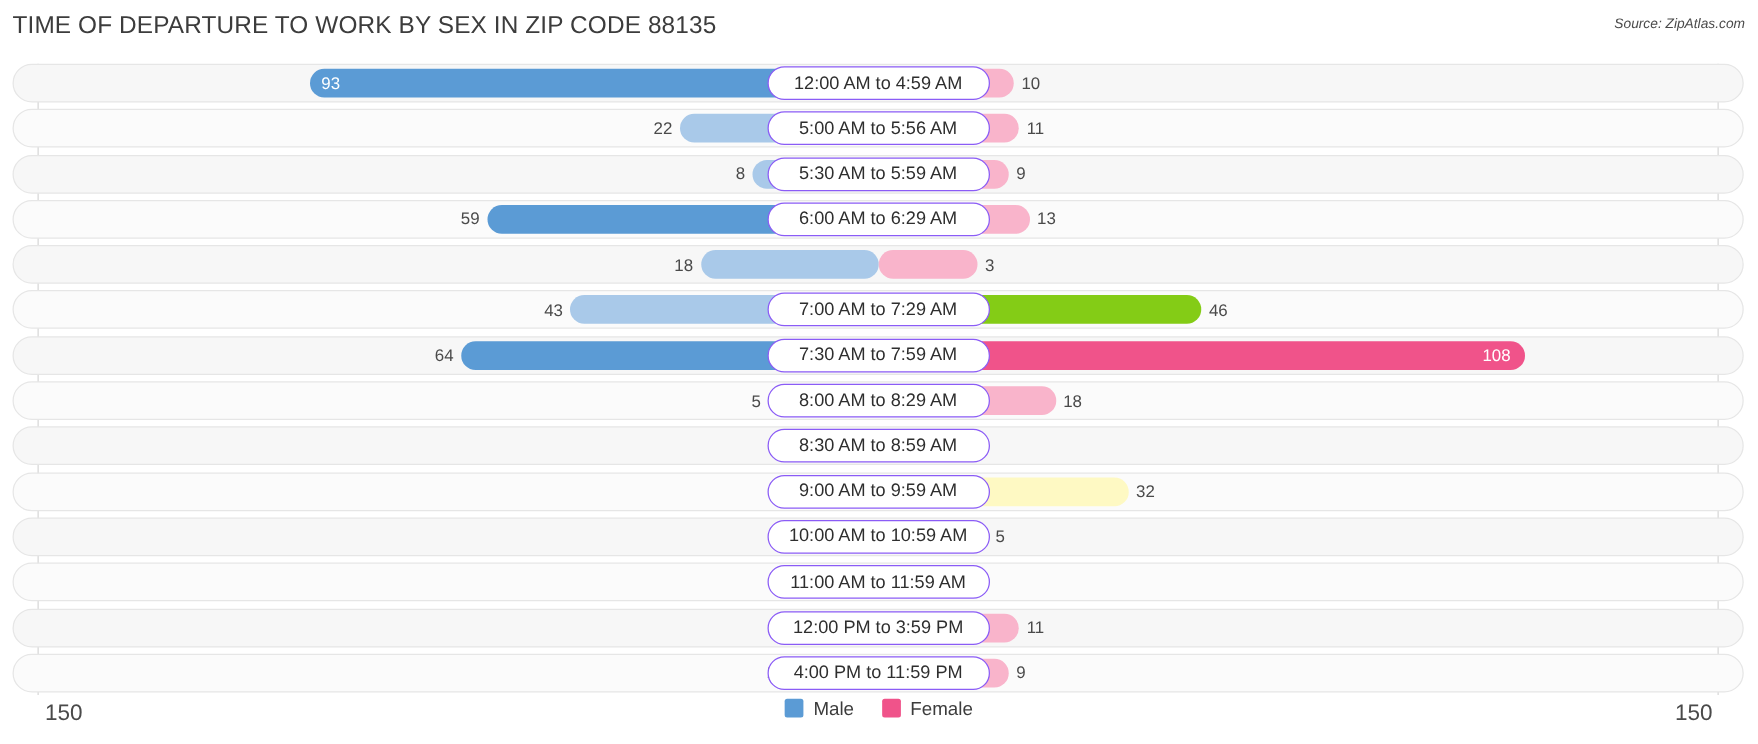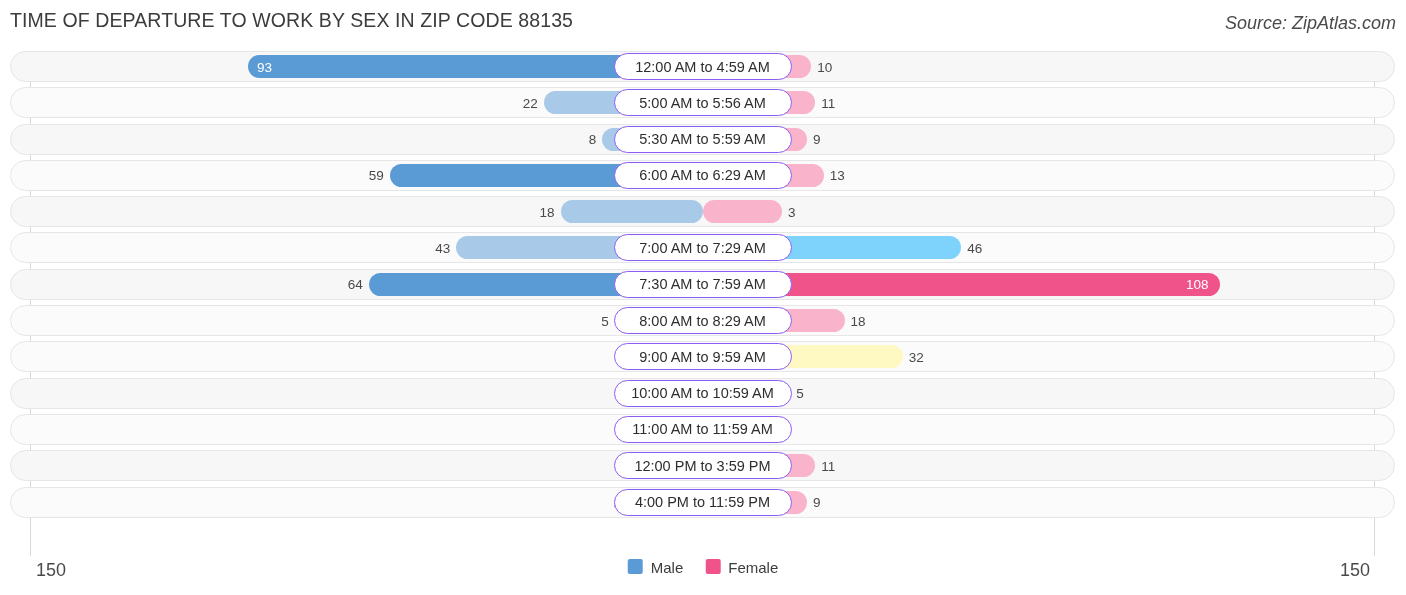--- a/index.html
+++ b/index.html
@@ -14,21 +14,21 @@
   .page { position: relative; width: 1406px; height: 582px; background:#fff; }
 
   
   .title {
     position: absolute; left: 10px; top: 9px;
     font-size: 19.5px; color: #3c3c3c; letter-spacing: .1px;
     white-space: nowrap;
   }
   .source {
     position: absolute; right: 10px; top: 13px;
-    font-size: 18px; font-style: italic; color: #4a4a4a;
+    font-size: 11px; font-style: italic; color: #4a4a4a;
     white-space: nowrap;
   }
 
   
   .plot {
     position: absolute; left: 10px; top: 51px;
     width: 1385px; height: 505px;
   }
   .gridline {
     position: absolute; top: 0; bottom: 0; width: 1px;
@@ -162,21 +162,21 @@
             <span class="val male-out">18</span>
           </div>
           <div class="bar female" style="width: 79.5px; background: rgb(249, 180, 203);">
             <span class="val female-out">3</span>
           </div>
         </div>
         <div class="row alt">
           <div class="bar male" style="width: 246.167px; background: rgb(169, 201, 233);">
             <span class="val male-out">43</span>
           </div>
-          <div class="bar female" style="width: 258.667px; background: #7dd3fc;">
+          <div class="bar female" style="width: 258.667px; background: #84cc16;">
             <span class="val female-out">46</span>
           </div>
           <div class="pill">7:00 AM to 7:29 AM</div>
         </div>
         <div class="row">
           <div class="bar male" style="width: 333.667px; background: rgb(91, 155, 213);">
             <span class="val male-out">64</span>
           </div>
           <div class="bar female" style="width: 517px; background: rgb(240, 83, 138);">
             <span class="val inside female-in">108</span>
@@ -184,20 +184,29 @@
           <div class="pill">7:30 AM to 7:59 AM</div>
         </div>
         <div class="row alt">
           <div class="bar male" style="width: 87.8333px; background: rgb(169, 201, 233);">
             <span class="val male-out">5</span>
           </div>
           <div class="bar female" style="width: 142px; background: rgb(249, 180, 203);">
             <span class="val female-out">18</span>
           </div>
           <div class="pill">8:00 AM to 8:29 AM</div>
+        </div>
+        <div class="row">
+          <div class="bar male" style="width: 67px; background: rgb(169, 201, 233);">
+            <span class="val male-out">0</span>
+          </div>
+          <div class="bar female" style="width: 67px; background: rgb(249, 180, 203);">
+            <span class="val female-out">0</span>
+          </div>
+          <div class="pill">8:30 AM to 8:59 AM</div>
         </div>
         <div class="row alt">
           <div class="bar male" style="width: 67px; background: rgb(169, 201, 233);">
             <span class="val male-out">0</span>
           </div>
           <div class="bar female" style="width: 200.333px; background: #fef9c3; text-align: right;">
             <span class="val female-out">32</span>
           </div>
           <div class="pill">9:00 AM to 9:59 AM</div>
         </div>

